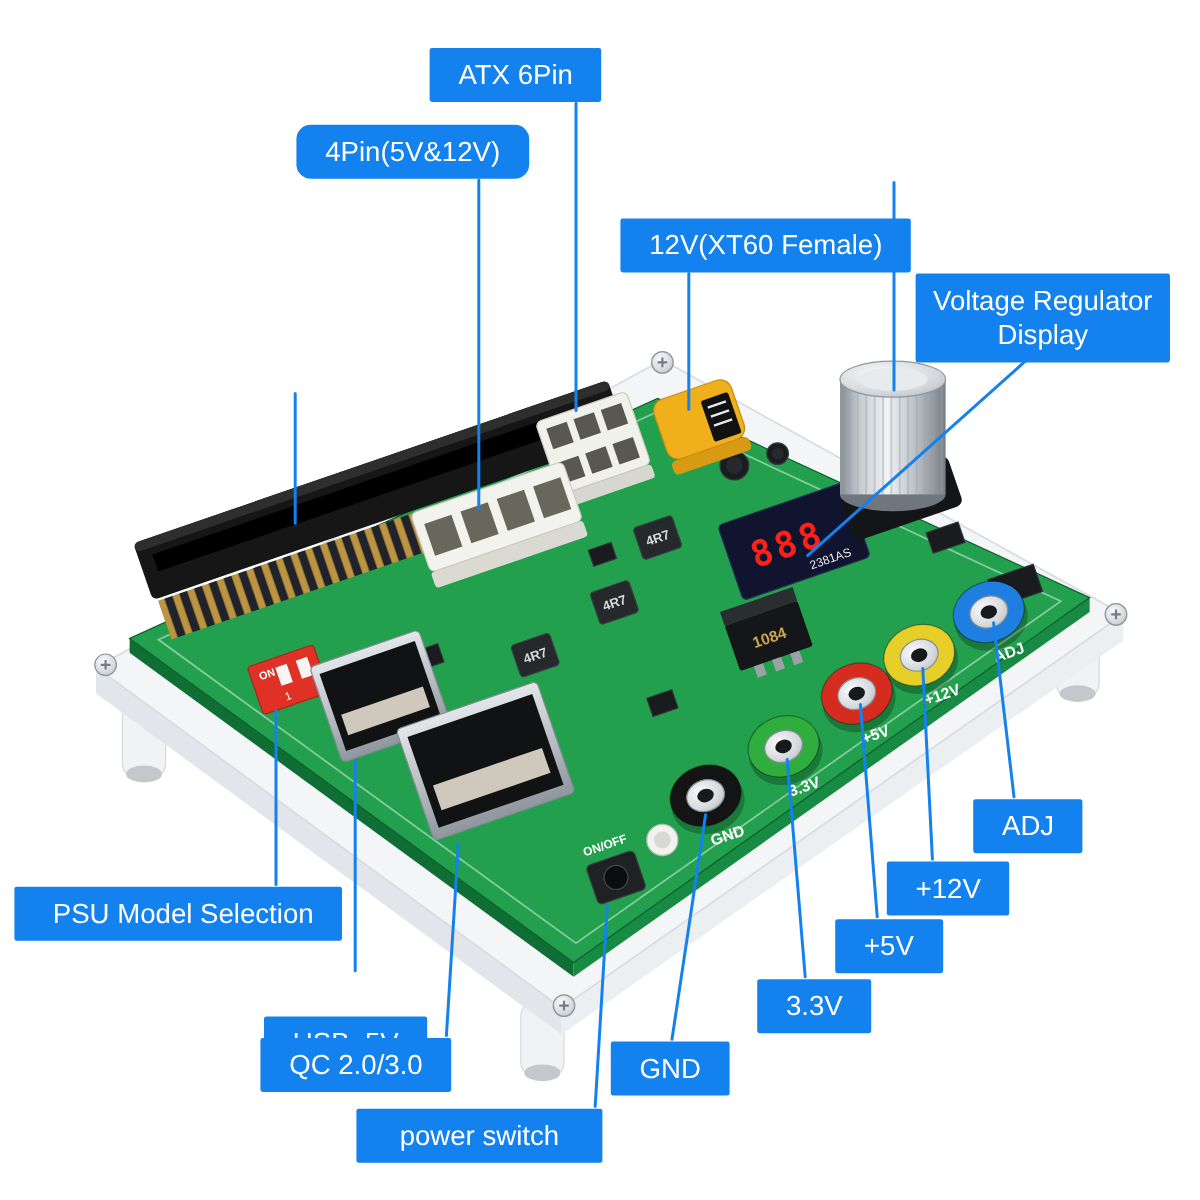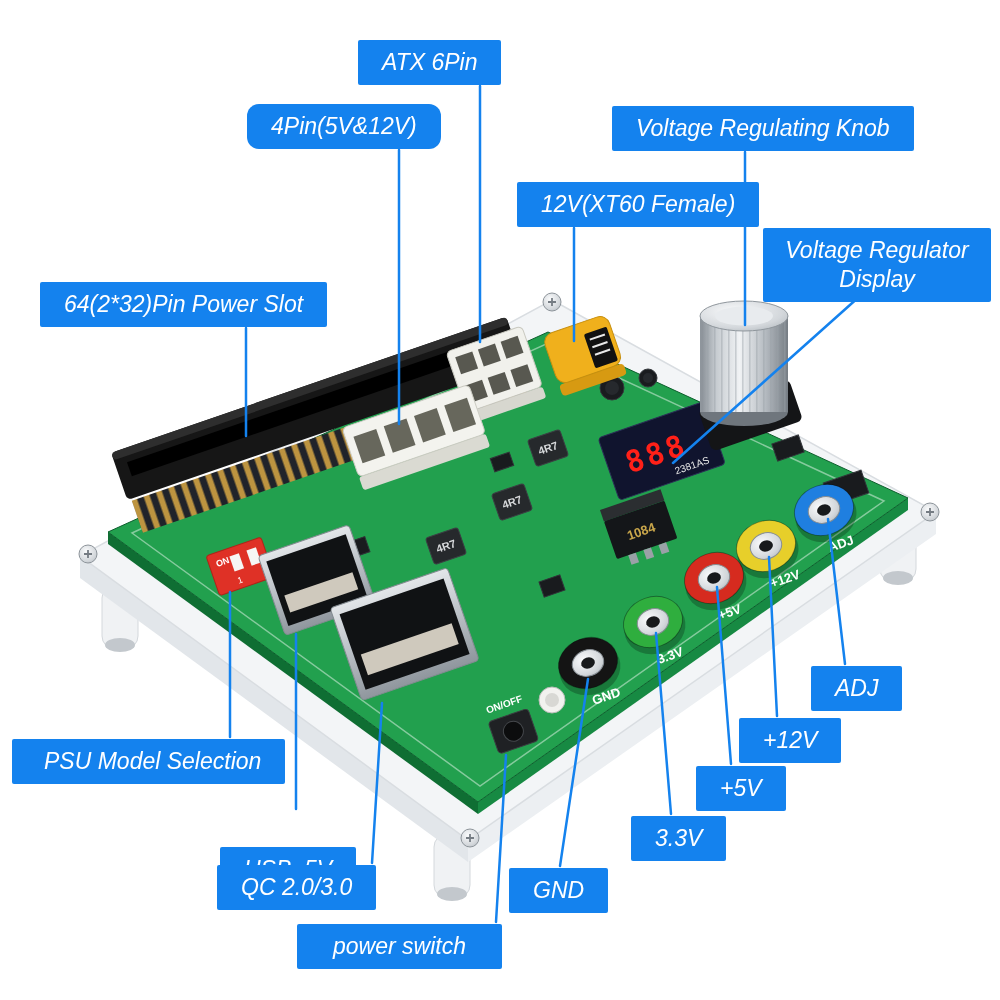--- a/index.html
+++ b/index.html
@@ -3,21 +3,21 @@
 <meta charset="utf-8">
 <style>
   html,body{margin:0;padding:0;background:#ffffff;}
   .canvas{position:relative;width:1000px;height:1000px;background:#ffffff;overflow:hidden;
           font-family:"Liberation Sans",sans-serif;}
   .layer{position:absolute;left:0;top:0;width:1000px;height:1000px;}
   #board-layer{z-index:1;}
   #line-layer{z-index:2;pointer-events:none;}
   .callout{position:absolute;z-index:3;background:var(--callout-bg,#1482ee);color:var(--callout-text,#fff);
            font-size:23px;line-height:1.25;padding:8px 24px;border-radius:2px;text-align:center;
-           white-space:pre-wrap;box-sizing:border-box;font-style:italic;}
+           white-space:pre-wrap;box-sizing:border-box;}
   .leader{stroke:var(--leader-line,#1482ee);stroke-width:2.5;stroke-linecap:round;fill:none;}
   svg text{user-select:none;}
 </style>
 </head>
 <body>
 
 <div class="canvas">
 
   <svg id="board-layer" class="layer" viewBox="0 0 1000 1000">
     <defs>
@@ -258,24 +258,22 @@
     <line class="leader" x1="496" y1="922" x2="506" y2="755"></line>
     <line class="leader" x1="560" y1="866" x2="588" y2="679"></line>
     <line class="leader" x1="671" y1="814" x2="656" y2="633"></line>
     <line class="leader" x1="731" y1="764" x2="717" y2="587"></line>
     <line class="leader" x1="777" y1="716" x2="769" y2="557"></line>
     <line class="leader" x1="845" y1="664" x2="828" y2="519"></line>
   </svg>
 
   <div class="callout" style="left:358px;top:40px;">ATX 6Pin</div>
   <div class="callout" style="left:247px;top:104px;border-radius:12px;">4Pin(5V&amp;12V)</div>
-  <div class="callout" style="left:612px;top:106px;">Voltage Regulating Knob</div>
   <div class="callout" style="left:517px;top:182px;">12V(XT60 Female)</div>
-  <div class="callout" style="left:763px;top:228px;width:228px;padding:8px 12px;">Voltage Regulator Display</div>
-  <div class="callout" style="left:40px;top:282px;">64(2*32)Pin Power Slot</div>
+  <div class="callout" style="left:763px;top:228px;width:212px;padding:8px 12px;">Voltage Regulator Display</div>
   <div class="callout" style="left:12px;top:739px;padding-left:32px;">PSU Model Selection</div>
   <div class="callout" style="left:220px;top:811px;margin-top:36px;">USB  5V</div>
   <div class="callout" style="left:217px;top:865px;">QC 2.0/3.0</div>
   <div class="callout" style="left:297px;top:924px;min-width:205px;">power switch</div>
   <div class="callout" style="left:509px;top:868px;">GND</div>
   <div class="callout" style="left:631px;top:816px;">3.3V</div>
   <div class="callout" style="left:696px;top:766px;">+5V</div>
   <div class="callout" style="left:739px;top:718px;">+12V</div>
   <div class="callout" style="left:811px;top:666px;">ADJ</div>
 

